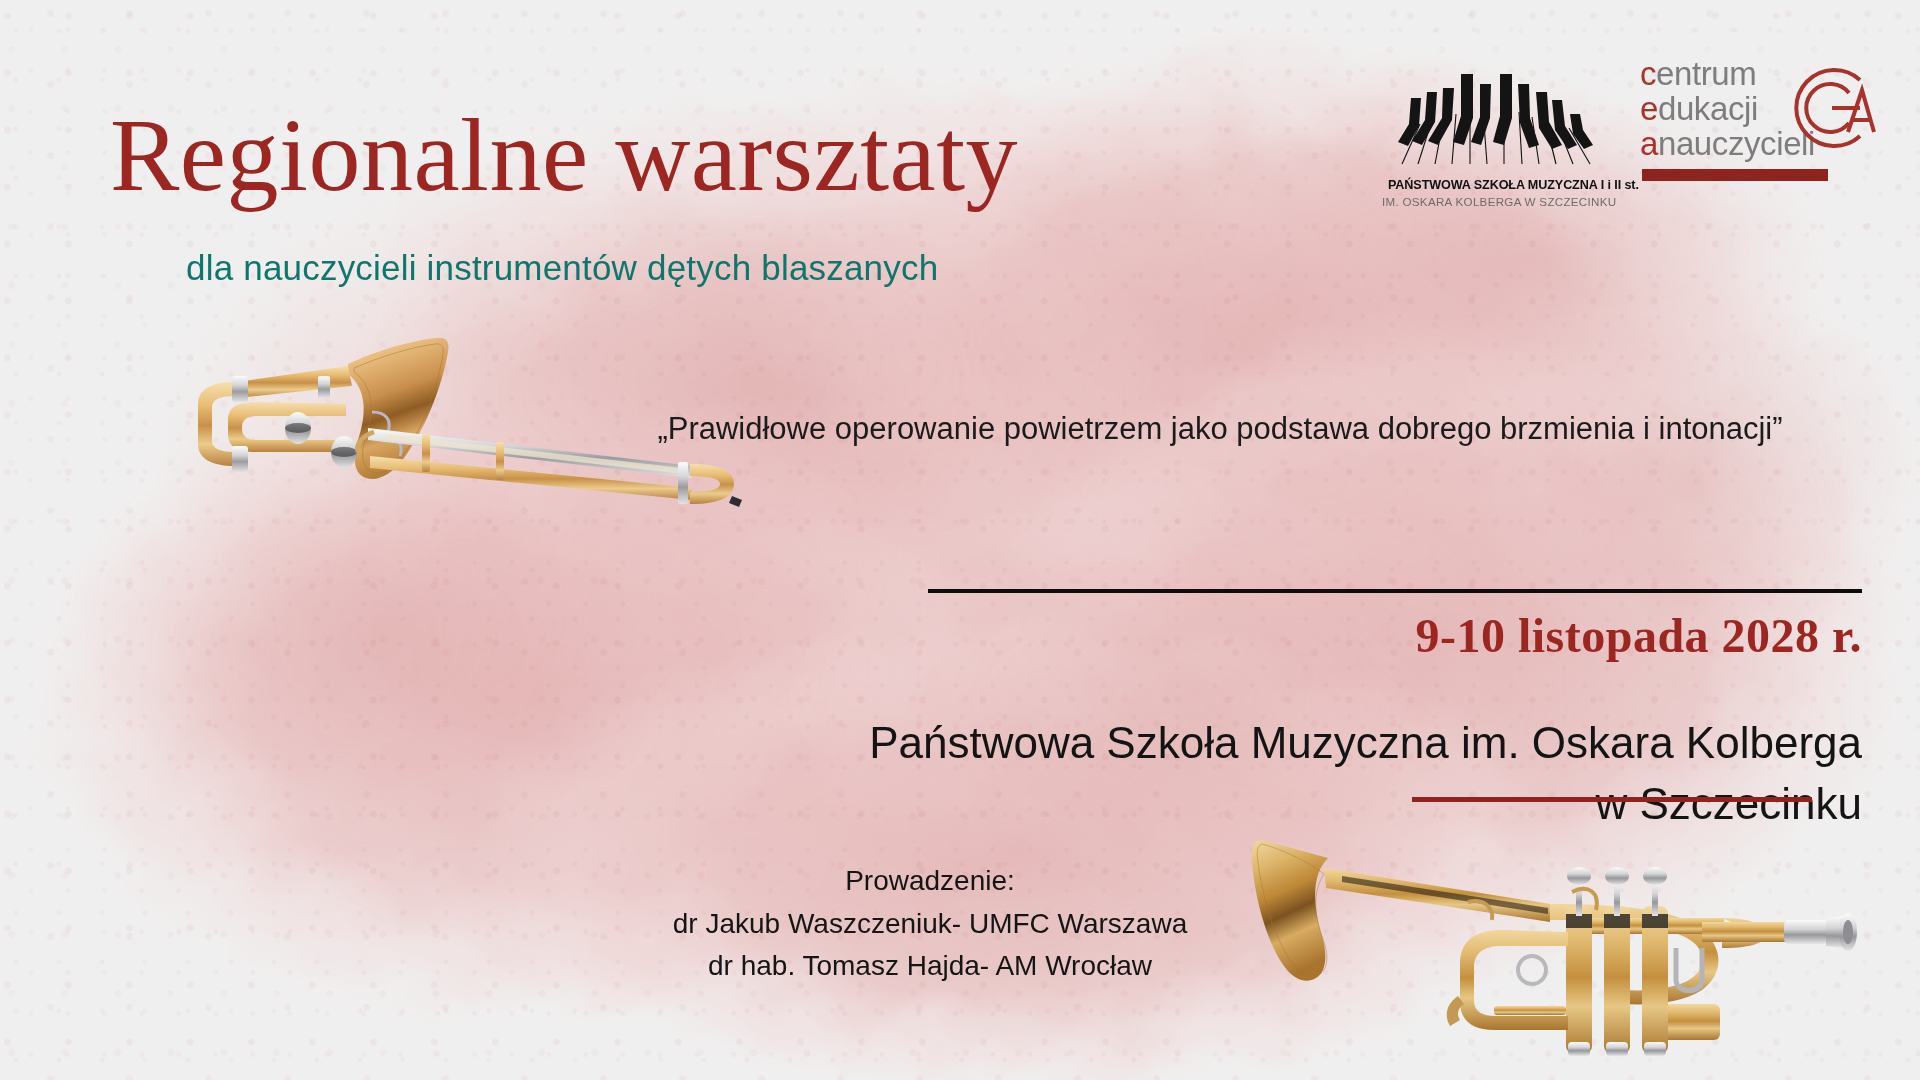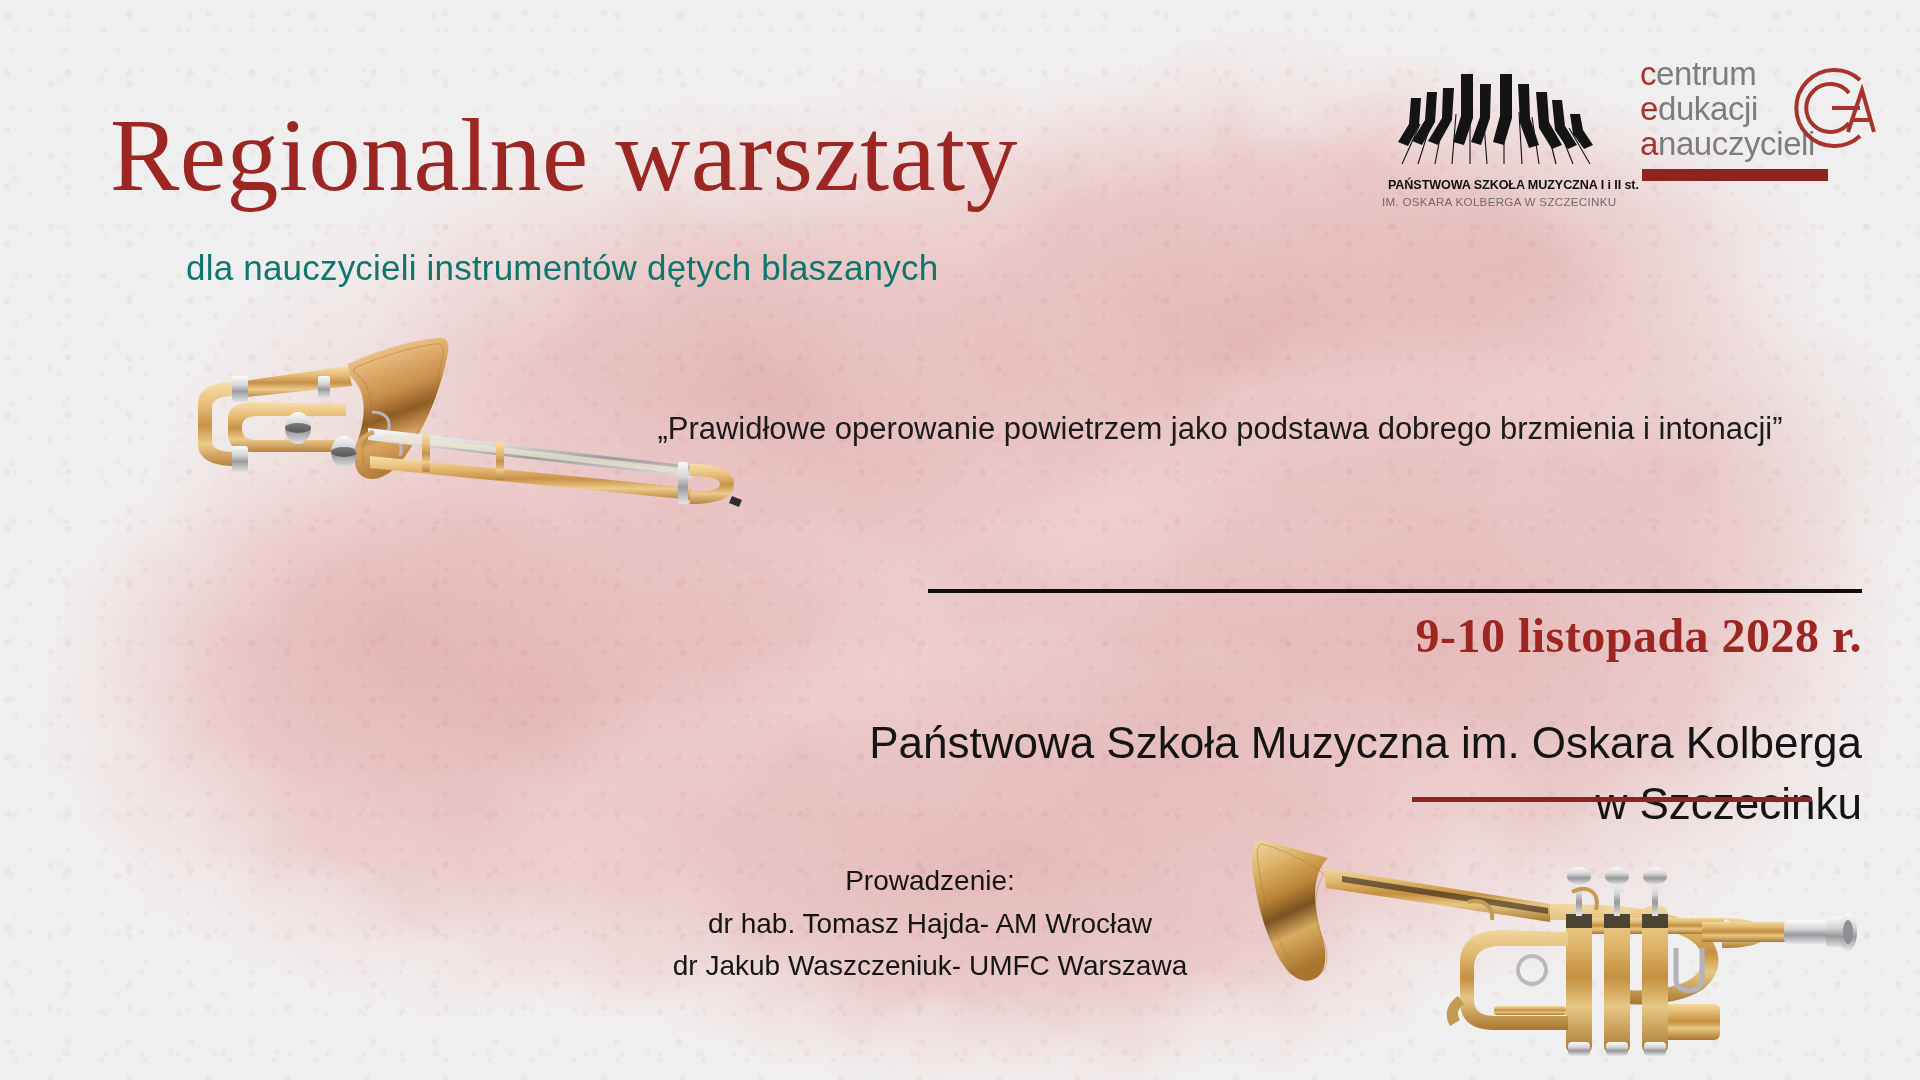--- a/index.html
+++ b/index.html
@@ -456,17 +456,17 @@
   <div class="rule-black"></div>
   <div class="date">9-10 listopada 2028 r.</div>
   <div class="venue">
     <div>Państwowa Szkoła Muzyczna im. Oskara Kolberga</div>
     <div>w Szczecinku</div>
   </div>
   <div class="rule-red"></div>
 
   <div class="hosts">
     <div>Prowadzenie:</div>
+    <div>dr Jakub Waszczeniuk- UMFC Warszawa</div>
     <div>dr hab. Tomasz Hajda- AM Wrocław</div>
-    <div>dr Jakub Waszczeniuk- UMFC Warszawa</div>
   </div>
 
 </div>
 
 </body></html>

